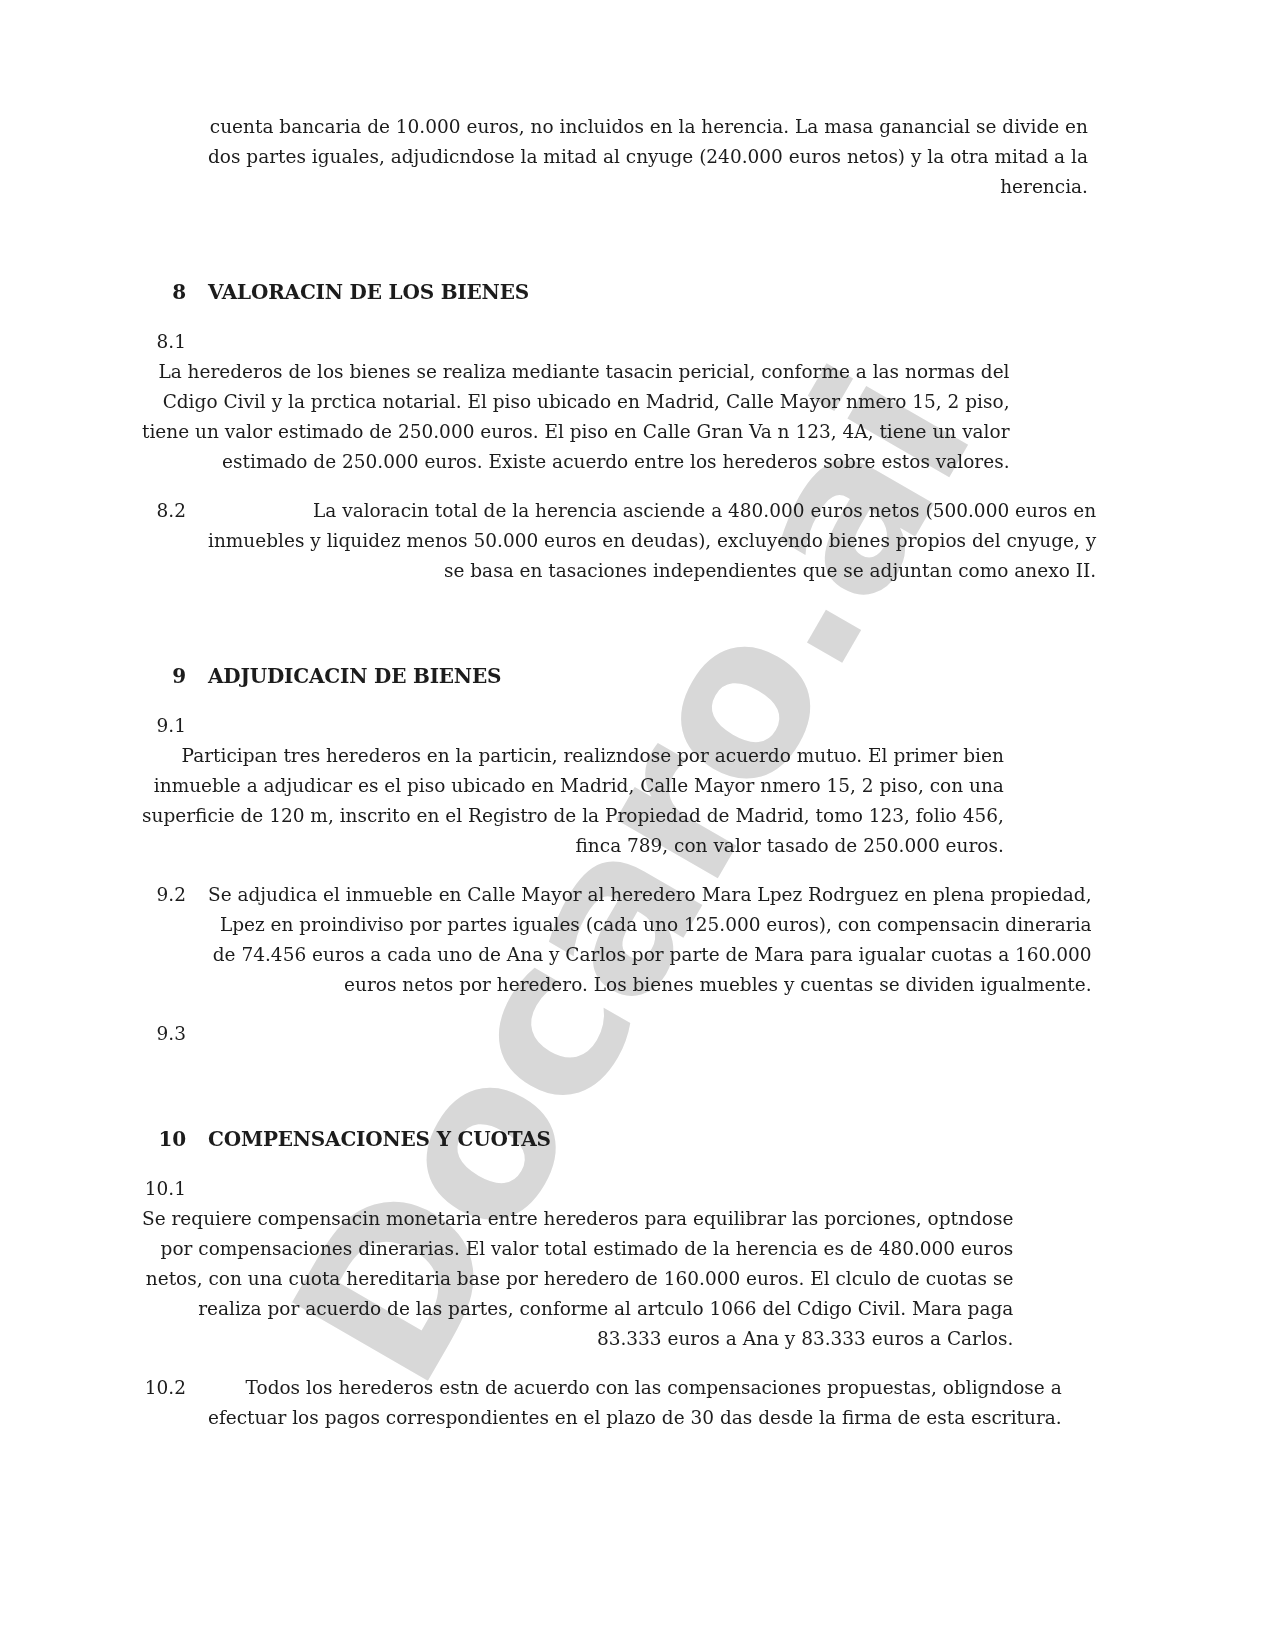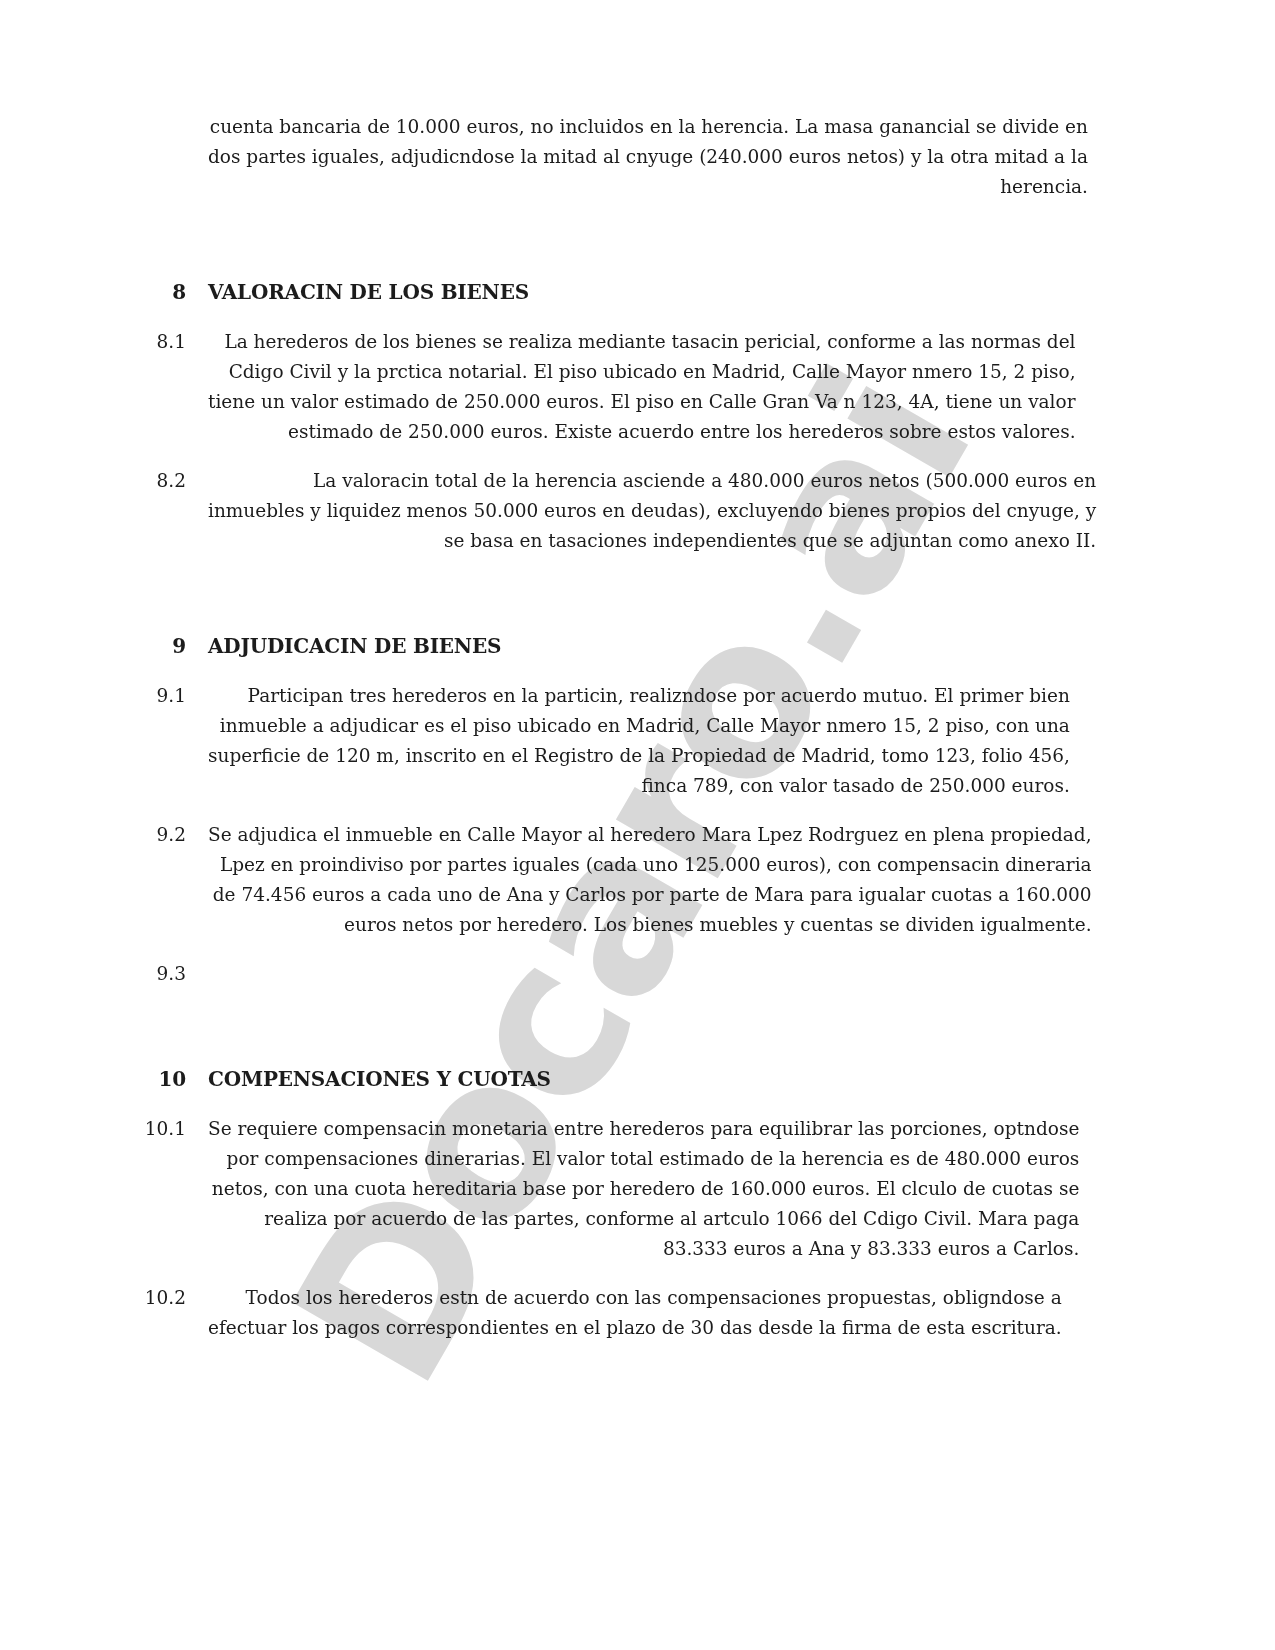--- a/index.html
+++ b/index.html
@@ -30,21 +30,21 @@
     left:120px;
     top:112px;
     width:1060px;
     z-index:1;
     color:#1c1c1c;
     font-size:18.5px;
     line-height:30px;
   }
   .row{display:flex;align-items:flex-start;}
   .row.clause{margin-top:19px;}
-  .row.clause.first{margin-top:20px;}
+  .row.clause.first{margin-top:20px;flex-direction:column;}
   .row.heading{margin-top:75px;font-weight:bold;font-size:20px;letter-spacing:-0.2px;}
   .num{width:66px;min-width:66px;text-align:right;}
   .body{margin-left:22px;}
   .line{white-space:pre;text-align:right;}
   .b{font-weight:normal;}
 </style>
 </head>
 <body>
 
 <div class="page">

